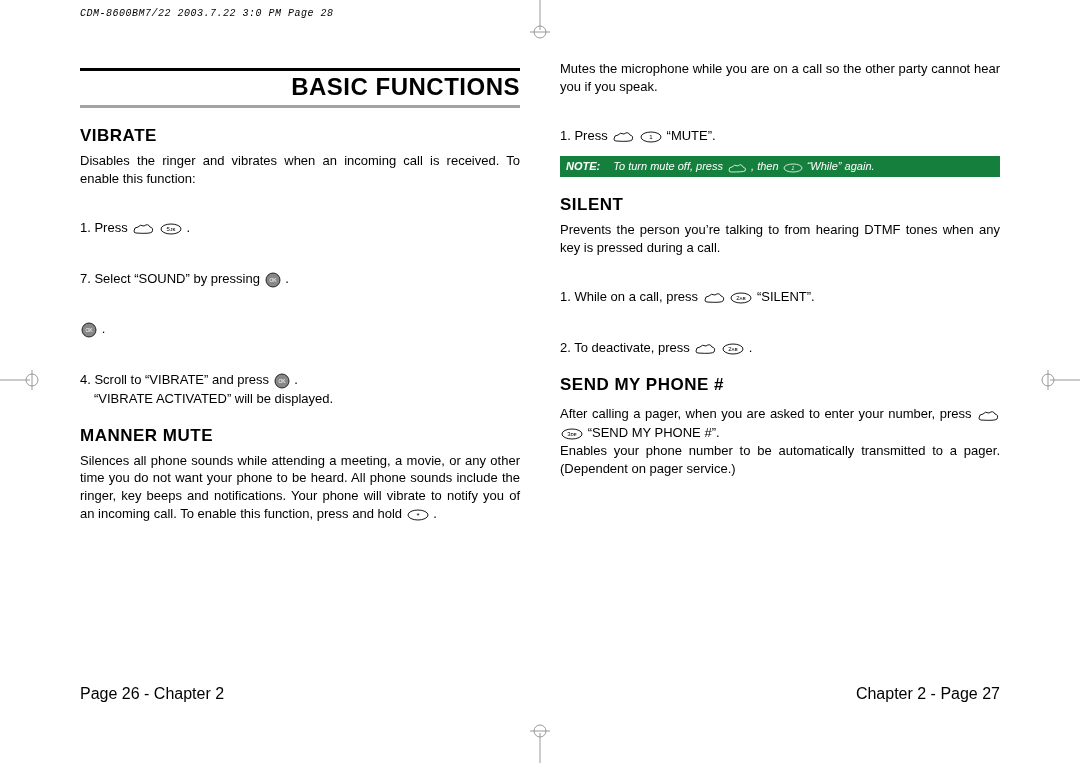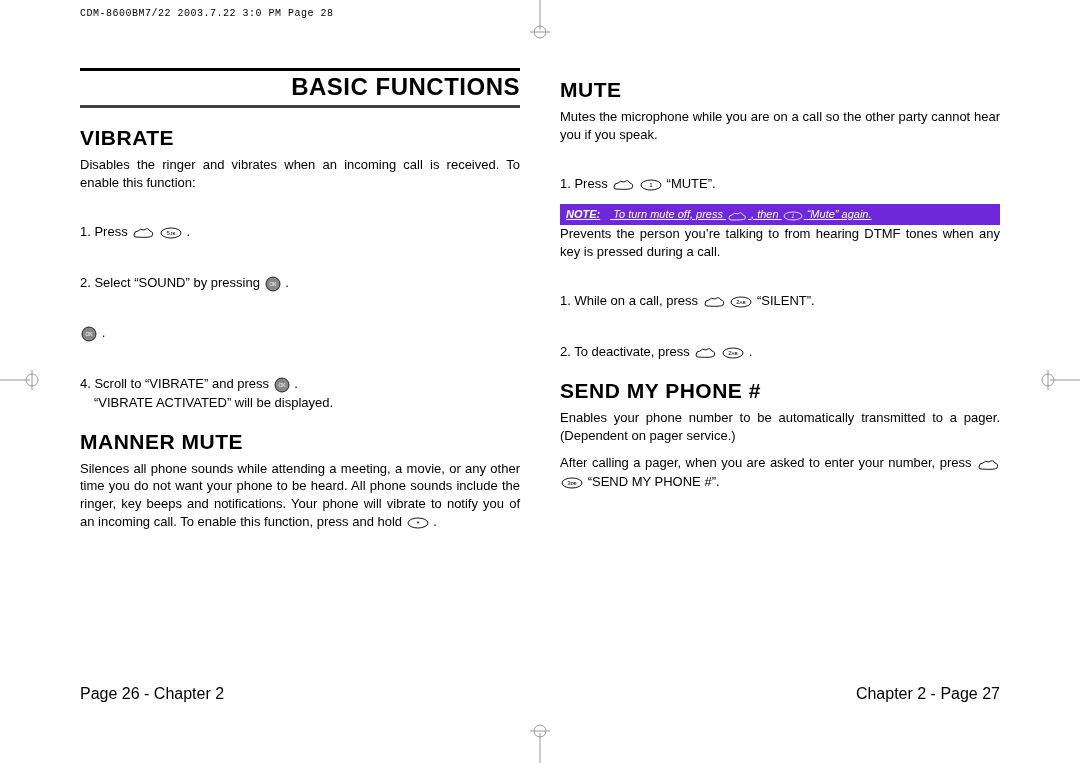--- a/index.html
+++ b/index.html
@@ -13,20 +13,21 @@
     position: relative;
   }
   .top-meta {
     position: absolute;
     top: 8px;
     left: 80px;
     font-size: 10px;
     font-family: "Courier New", monospace;
     letter-spacing: 0.5px;
     color: #000;
+    font-style: italic;
   }
   .crop-mark {
     position: absolute;
     color: #999;
   }
   .crop-mark svg { display: block; }
   .pages {
     position: absolute;
     top: 60px;
     left: 80px;
@@ -38,57 +39,56 @@
   .page {
     flex: 1;
     position: relative;
   }
   .page-title {
     font-size: 24px;
     font-weight: bold;
     letter-spacing: 0.5px;
     padding-bottom: 4px;
     border-top: 3px solid #000;
-    border-bottom: 3px solid #404040;
+    border-bottom: 3px solid #a3a3a3;
     margin-bottom: 18px;
     margin-top: 8px;
     padding-top:2px;
   }
   .page-title.left { text-align: right; }
   .page-title.right { text-align: left; }
   .section-heading {
-    font-size: 21px;
+    font-size: 17px;
     font-weight: bold;
     letter-spacing: 0.5px;
     margin-top: 18px;
     margin-bottom: 6px;
   }
   .body-text {
     font-size: 13px;
     line-height: 1.35;
     text-align: justify;
   }
   .step-list {
     font-size: 13px;
     line-height: 1.4;
     margin: 8px 0;
   }
   .step-list .step {
     margin-bottom: 10px;
     margin-top: 32px;
   }
   .note-box {
-    background: #6d28d9;
+    background: #15803d;
     color: #fff;
     font-size: 11px;
     font-style: italic;
     padding: 3px 6px;
     margin-top: 10px;
     line-height:1.3;
-    text-decoration:underline;
   }
   .note-box .note-label {
     font-weight: bold;
     font-style: italic;
     margin-right: 10px;
   }
   .footer {
     position: absolute;
     bottom: 0;
     font-size: 16px;
@@ -153,21 +153,21 @@
         </span>
         <span class="key-icon oval">
           <svg width="22" height="12">
               <ellipse cx="11" cy="6" rx="10" ry="5" fill="none" stroke="#000" stroke-width="0.9"></ellipse>
               <text x="11" y="8" font-size="6" text-anchor="middle" font-family="Arial">5ᴊᴋ</text>
             </svg>
         </span>
         <span> .</span>
       </div>
       <div class="step">
-        <span>2. Select “SOUND” by pressing </span>
+        <span>7. Select “SOUND” by pressing </span>
         <span class="key-icon round">
           <svg width="16" height="16">
               <circle cx="8" cy="8" r="7" fill="#888" stroke="#000" stroke-width="0.8"></circle>
               <text x="8" y="10" font-size="5" fill="#fff" text-anchor="middle" font-family="Arial">OK</text>
             </svg>
         </span>
         <span> .</span>
       </div>
       <div class="step">
         <span class="key-icon round">
@@ -201,21 +201,20 @@
           </svg>
       </span>
       <span> .</span>
     </div>
 
     <div class="footer left">Page 26 - Chapter 2</div>
   </div>
 
   <div class="page">
 
-    <div class="section-heading">MUTE</div>
     <div class="body-text">Mutes the microphone while you are on a call so the other party cannot hear you if you speak.</div>
     <div class="step-list">
       <div class="step">
         <span>1. Press </span>
         <span class="key-icon cloud">
           <svg width="22" height="12">
               <path d="M2 8 Q2 4 6 4 Q8 1 12 3 Q16 0 18 4 Q22 5 20 9 Q18 11 4 10 Q2 10 2 8 Z" fill="none" stroke="#000" stroke-width="0.9"></path>
             </svg>
         </span>
         <span class="key-icon oval">
@@ -235,23 +234,24 @@
             <path d="M2 7 Q2 4 5 4 Q7 1 11 3 Q14 0 16 4 Q20 5 18 8 Q16 9 4 9 Q2 9 2 7 Z" fill="none" stroke="#fff" stroke-width="0.8"></path>
           </svg>
       </span>
       <span> , then </span>
       <span class="key-icon oval">
         <svg width="20" height="10">
             <ellipse cx="10" cy="5" rx="9" ry="4" fill="none" stroke="#fff" stroke-width="0.8"></ellipse>
             <text x="10" y="7" font-size="5" fill="#fff" text-anchor="middle" font-family="Arial">1</text>
           </svg>
       </span>
-      <span> “Mute” again.</span>
-    </div>
-
+      <span> “While” again.</span>
+    </div>
+
+    <div class="section-heading">SILENT</div>
     <div class="body-text">Prevents the person you’re talking to from hearing DTMF tones when any key is pressed during a call.</div>
     <div class="step-list">
       <div class="step">
         <span>1. While on a call, press </span>
         <span class="key-icon cloud">
           <svg width="22" height="12">
               <path d="M2 8 Q2 4 6 4 Q8 1 12 3 Q16 0 18 4 Q22 5 20 9 Q18 11 4 10 Q2 10 2 8 Z" fill="none" stroke="#000" stroke-width="0.9"></path>
             </svg>
         </span>
         <span class="key-icon oval">
@@ -273,33 +273,33 @@
           <svg width="22" height="12">
               <ellipse cx="11" cy="6" rx="10" ry="5" fill="none" stroke="#000" stroke-width="0.9"></ellipse>
               <text x="11" y="8" font-size="6" text-anchor="middle" font-family="Arial">2ᴀʙ</text>
             </svg>
         </span>
         <span> .</span>
       </div>
     </div>
 
     <div class="section-heading">SEND MY PHONE #</div>
-    <div class="body-text">Enables your phone number to be automatically transmitted to a pager. (Dependent on pager service.)</div>
     <div class="body-text" style="margin-top:10px;">
       <span>After calling a pager, when you are asked to enter your number, press </span>
       <span class="key-icon cloud">
         <svg width="22" height="12">
             <path d="M2 8 Q2 4 6 4 Q8 1 12 3 Q16 0 18 4 Q22 5 20 9 Q18 11 4 10 Q2 10 2 8 Z" fill="none" stroke="#000" stroke-width="0.9"></path>
           </svg>
       </span>
       <span class="key-icon oval">
         <svg width="22" height="12">
             <ellipse cx="11" cy="6" rx="10" ry="5" fill="none" stroke="#000" stroke-width="0.9"></ellipse>
             <text x="11" y="8" font-size="6" text-anchor="middle" font-family="Arial">3ᴅᴇ</text>
           </svg>
       </span>
       <span> “SEND MY PHONE #”.</span>
     </div>
+    <div class="body-text">Enables your phone number to be automatically transmitted to a pager. (Dependent on pager service.)</div>
 
     <div class="footer right">Chapter 2 - Page 27</div>
   </div>
 
 </div>
 
 </body></html>

